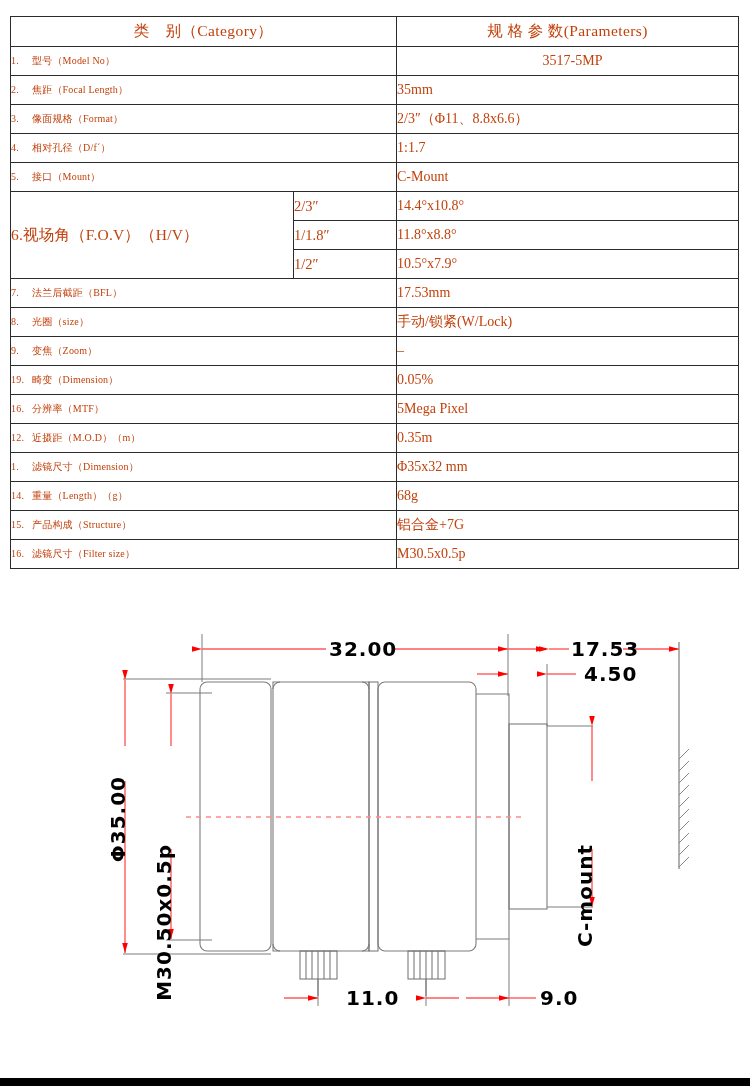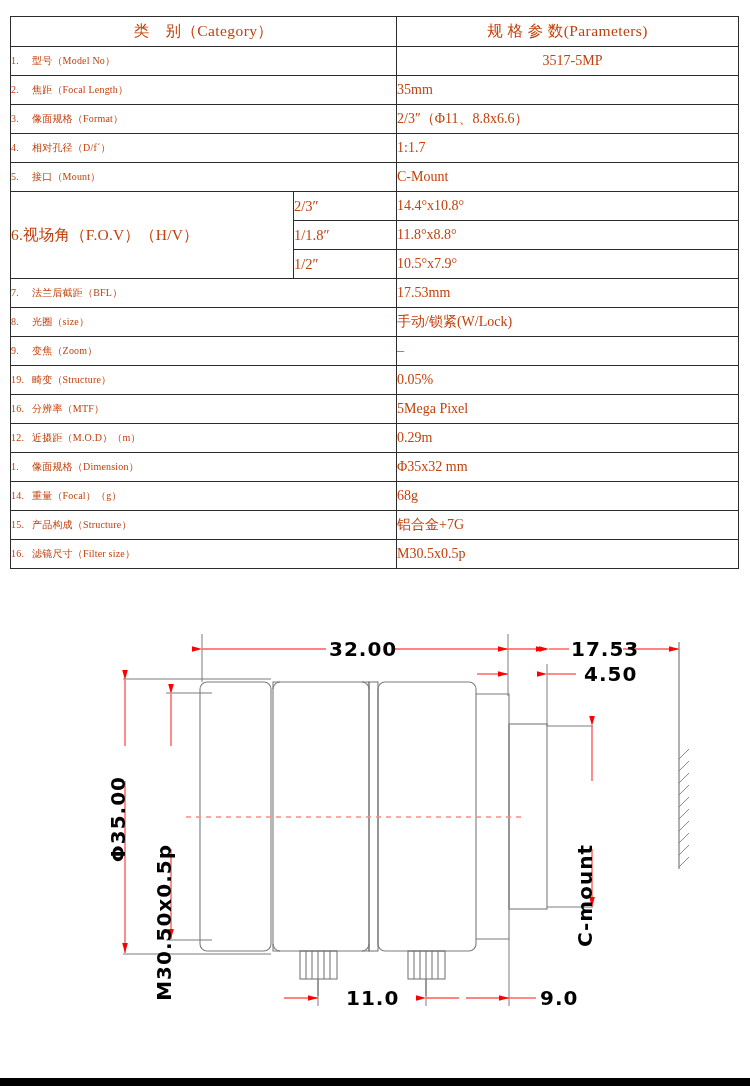--- a/index.html
+++ b/index.html
@@ -168,37 +168,37 @@
       </tr>
       <tr>
         <td class="cat-cell" colspan="2"><span class="num">8.</span><span>光圈（size）</span></td>
         <td class="val-cell">手动/锁紧(W/Lock)</td>
       </tr>
       <tr>
         <td class="cat-cell" colspan="2"><span class="num">9.</span><span>变焦（Zoom）</span></td>
         <td class="val-cell">–</td>
       </tr>
       <tr>
-        <td class="cat-cell" colspan="2"><span class="num">19.</span><span>畸变（Structure）</span></td>
+        <td class="cat-cell" colspan="2"><span class="num">19.</span><span>畸变（Dimension）</span></td>
         <td class="val-cell">0.05%</td>
       </tr>
       <tr>
         <td class="cat-cell" colspan="2"><span class="num">16.</span><span>分辨率（MTF）</span></td>
         <td class="val-cell">5Mega Pixel</td>
       </tr>
       <tr>
         <td class="cat-cell" colspan="2"><span class="num">12.</span><span>近摄距（M.O.D）（m）</span></td>
-        <td class="val-cell">0.29m</td>
-      </tr>
-      <tr>
-        <td class="cat-cell" colspan="2"><span class="num">1.</span><span>像面规格（Dimension）</span></td>
+        <td class="val-cell">0.35m</td>
+      </tr>
+      <tr>
+        <td class="cat-cell" colspan="2"><span class="num">1.</span><span>滤镜尺寸（Dimension）</span></td>
         <td class="val-cell">Φ35x32 mm</td>
       </tr>
       <tr>
-        <td class="cat-cell" colspan="2"><span class="num">14.</span><span>重量（Focal）（g）</span></td>
+        <td class="cat-cell" colspan="2"><span class="num">14.</span><span>重量（Length）（g）</span></td>
         <td class="val-cell">68g</td>
       </tr>
       <tr>
         <td class="cat-cell" colspan="2"><span class="num">15.</span><span>产品构成（Structure）</span></td>
         <td class="val-cell">铝合金+7G</td>
       </tr>
       <tr>
         <td class="cat-cell" colspan="2"><span class="num">16.</span><span>滤镜尺寸（Filter size）</span></td>
         <td class="val-cell">M30.5x0.5p</td>
       </tr>

